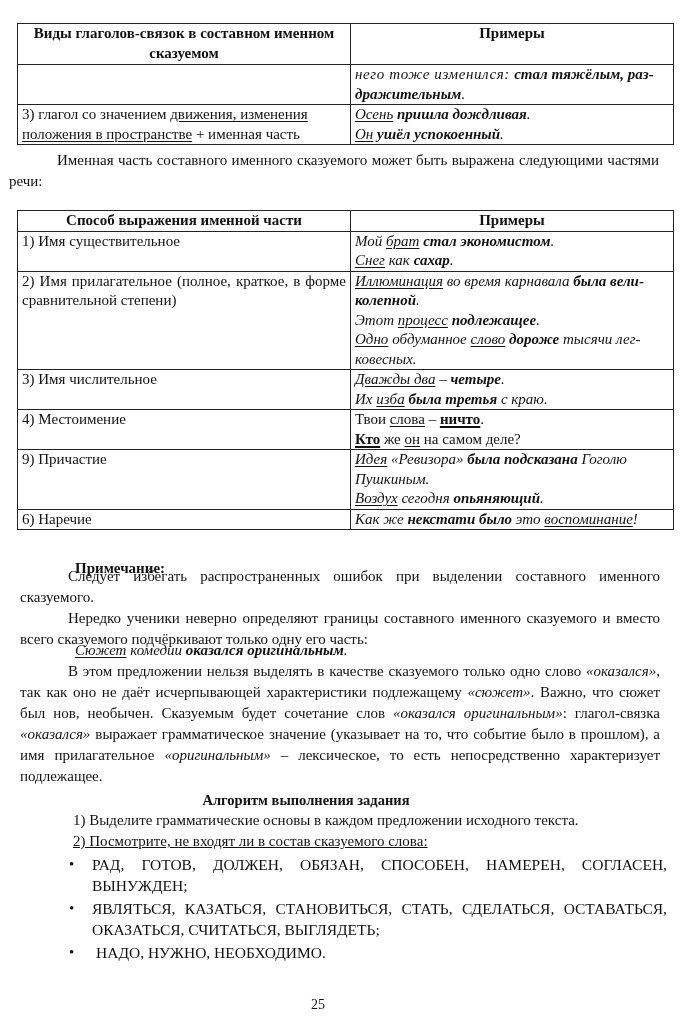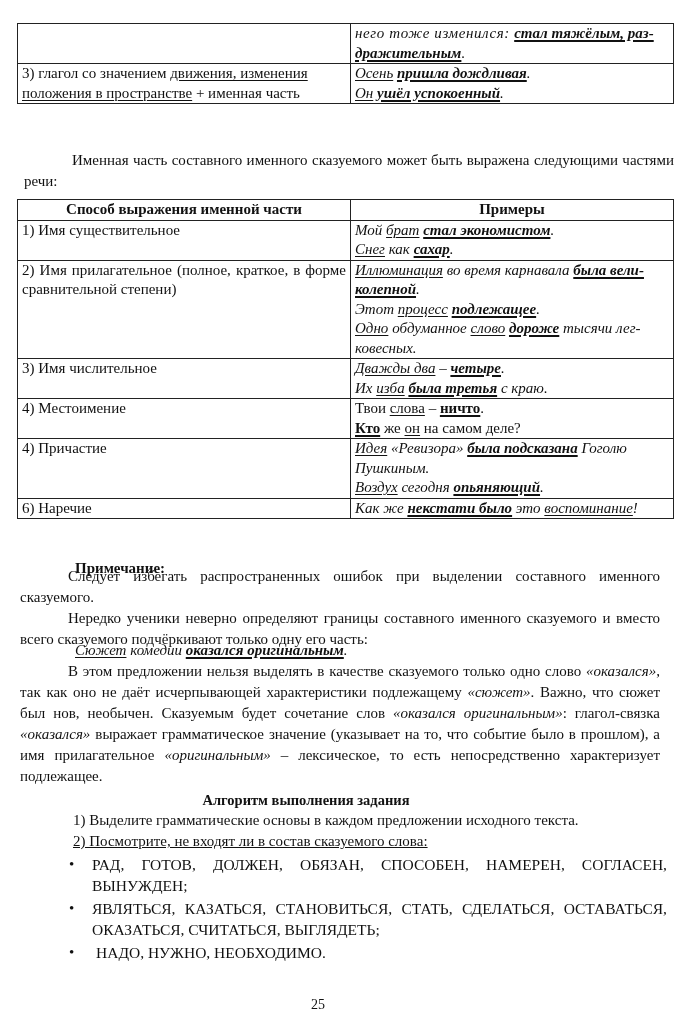--- a/index.html
+++ b/index.html
@@ -6,57 +6,61 @@
   body {
     width: 692px; height: 1024px; position: relative; overflow: hidden;
     font-family: "Liberation Serif", serif; color: #111; font-size: 15px;
   }
   table { border-collapse: collapse; position: absolute; left: 17px; width: 657px; table-layout: fixed; }
   td, th { border: 1.3px solid #222; padding: 0 4px; vertical-align: top; line-height: 19.5px; }
   th { font-weight: bold; text-align: center; font-size: 15px; }
   .c1 { width: 324px; }
   .i { font-style: italic; margin-top: 23px; }
   .u { text-decoration: underline; text-underline-offset: 2px; }
-  .b { font-weight: bold; font-style: italic; text-decoration: underline; text-decoration-thickness: 2px; text-underline-offset: 2px; }
+  .b { font-weight: bold; font-style: italic; text-decoration-thickness: 2px; text-underline-offset: 2px; }
   .bn { font-weight: bold; text-decoration: underline; text-decoration-thickness: 2px; text-underline-offset: 2px; }
   .just { text-align: justify; }
   .para { position: absolute; left: 20px; width: 640px; line-height: 20.5px; text-align: justify; }
   .ind { text-indent: 48px; }
   .bullet { position: absolute; left: 92px; width: 575px; line-height: 21px; text-align: justify; font-size: 15.5px; }
   .dot { position: absolute; left: -23px; top: 0; font-size: 15px; }
   .pagenum { position: absolute; left: 0; width: 636px; text-align: center; top: 997px; font-size: 14px; }
 </style>
 </head>
 <body>
 
 <table style="top:23px;">
   <tbody>
+      <tr>
+    <th class="c1" style="height:40px;">Виды глаголов-связок в составном именном сказуемом</th>
+    <th style="vertical-align:top;">Примеры</th>
+  </tr>
   <tr>
     <td class="c1" style="height:39px;"></td>
     <td>
       <span class="i" style="letter-spacing:0.6px;">него тоже изменился: </span><span class="b">стал тяжёлым, раз-</span><br>
       <span class="b">дражительным</span><span class="i">.</span>
     </td>
   </tr>
   <tr>
     <td class="c1">
       <span>3) глагол со значением </span><span class="u">движения, изменения</span><br>
       <span class="u">положения в пространстве</span><span> + именная часть</span>
     </td>
     <td>
       <span class="i u">Осень</span> <span class="b">пришла дождливая</span><span class="i">.</span><br>
       <span class="i u">Он</span> <span class="b">ушёл успокоенный</span><span class="i">.</span>
     </td>
   </tr>
 </tbody>
   </table>
 
-<div class="para ind" style="top:150px; left:24px; width:650px;">Именная часть составного именного сказуемого может быть выражена следующими частями речи:</div>
+<div class="para ind" style="top:150px; left:9px; width:650px;">Именная часть составного именного сказуемого может быть выражена следующими частями речи:</div>
 
-<table style="top:199px;">
+<table style="top:210px;">
   <tbody>
       <tr>
     <th class="c1">Способ выражения именной части</th>
     <th>Примеры</th>
   </tr>
 
   <tr>
     <td class="c1">1) Имя существительное</td>
     <td>
       <span class="i">Мой </span><span class="i u">брат</span><span> </span><span class="b">стал экономистом</span><span class="i">.</span><br>
@@ -85,21 +89,21 @@
 
   <tr>
     <td class="c1">4) Местоимение</td>
     <td>
       <span>Твои </span><span class="u">слова</span><span> – </span><span class="bn">ничто</span><span>.</span><br>
       <span class="bn">Кто</span><span> же </span><span class="u">он</span><span> на самом деле?</span>
     </td>
   </tr>
 
   <tr>
-    <td class="c1">4) Причастие</td>
+    <td class="c1">9) Причастие</td>
     <td class="just">
       <span class="i u">Идея</span><span class="i"> «Ревизора» </span><span class="b">была подсказана</span><span class="i"> Гоголю</span><br>
       <span class="i">Пушкиным.</span><br>
       <span class="i u">Воздух</span><span class="i"> сегодня </span><span class="b">опьяняющий</span><span class="i">.</span>
     </td>
   </tr>
 
   <tr>
     <td class="c1">6) Наречие</td>
     <td>

